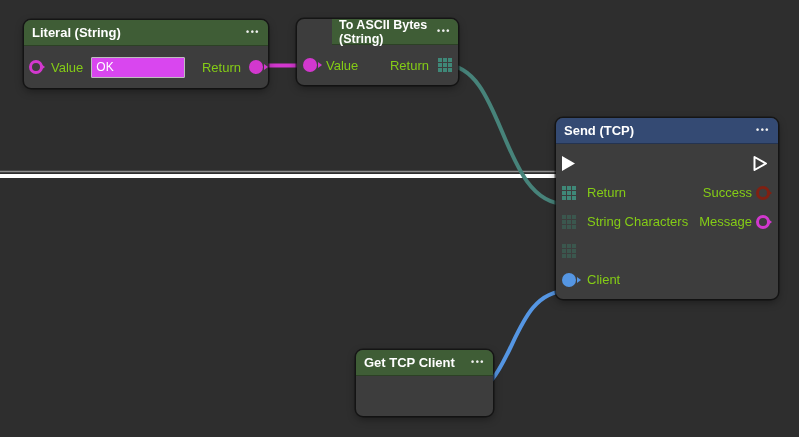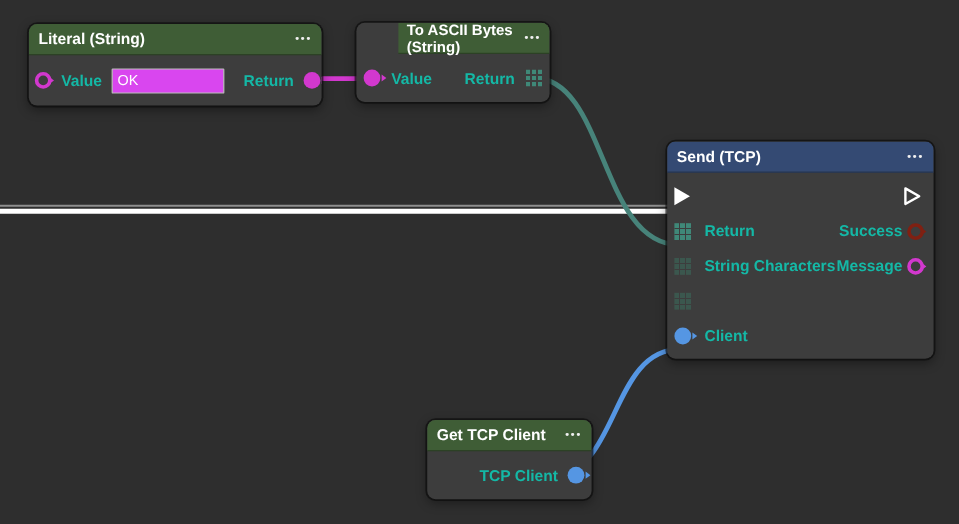--- a/index.html
+++ b/index.html
@@ -18,21 +18,21 @@
     padding:0 8px; color:#ffffff; font-size:13px; font-weight:bold;
     border-bottom:1px solid rgba(0,0,0,.3); box-sizing:border-box;
   }
   .hdr-green { background:#3f5d36; }
   .hdr-blue  { background:#344a73; }
   .menu-dots { font-size:9px; letter-spacing:1.5px; color:#f0f0f0; cursor:pointer; line-height:1; }
 
   .row {
     display:flex; align-items:center; box-sizing:border-box;
   }
-  .lbl { color:#14b8a6; font-size:13px; font-weight:bold; white-space:nowrap; }
+  .lbl { color:#84cc16; font-size:13px; font-weight:normal; white-space:nowrap; }
   .spacer { flex:1; }
 
   
   .port { position:relative; width:14px; height:14px; border-radius:50%; flex:none; box-sizing:border-box; }
   .port::after {
     content:""; position:absolute; right:-5px; top:50%; transform:translateY(-50%);
     border-top:3px solid transparent; border-bottom:3px solid transparent; border-left:4px solid;
   }
   .f-mag  { background:#d238ce; } .f-mag::after  { border-left-color:#d238ce; }
   .f-blue { background:#5596e3; } .f-blue::after { border-left-color:#5596e3; }
@@ -163,20 +163,15 @@
         <span class="lbl">Client</span>
       </div>
     </div>
   </div>
 
   <div class="node" id="node-gettcp">
     <div class="node-header hdr-green">
       <span>Get TCP Client</span>
       <span class="menu-dots">•••</span>
     </div>
-    <div class="row">
-      <span class="spacer"></span>
-      <span class="lbl">TCP Client</span>
-      <span class="port f-blue"></span>
-    </div>
   </div>
 
 </div>
 
 </body></html>

